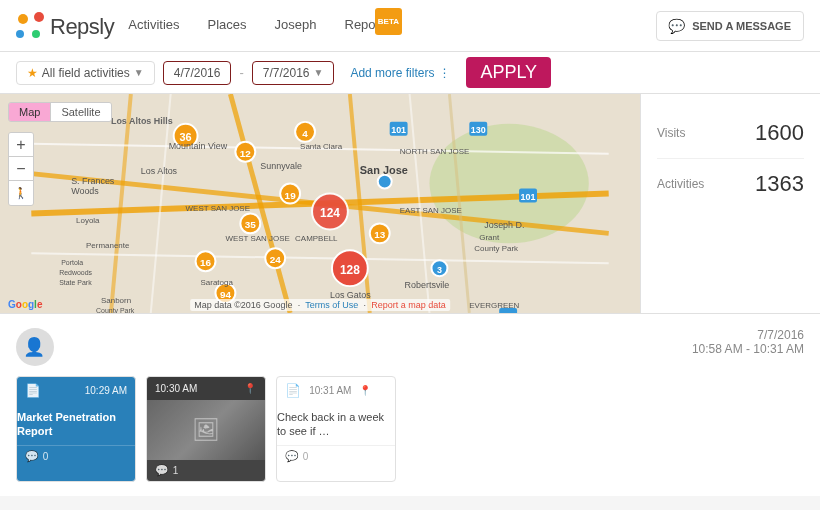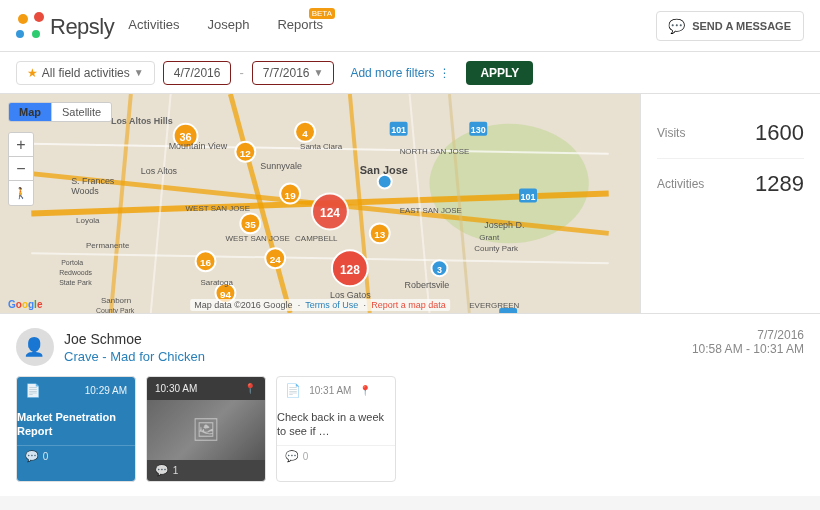--- a/index.html
+++ b/index.html
@@ -23,21 +23,21 @@
     .logo-circle-y { width: 10px; height: 10px; border-radius: 50%; background: #f39c12; position: absolute; top: 2px; left: 2px; }
 
     nav { display: flex; align-items: center; flex: 1; height: 100%; }
     .nav-item {
       padding: 0 14px; height: 52px; display: flex; align-items: center; cursor: pointer;
       color: #555; font-size: 13px; border-bottom: 2px solid transparent; position: relative;
     }
     .nav-item.active { color: #2980b9; border-bottom: 2px solid #2980b9; font-weight: 500; }
     .nav-item .beta-badge {
       position: absolute; top: 8px; right: 2px;
-      background: #f39c12; color: #fff; font-size: 8px; padding: 1px 3px; border-radius: 3px; font-weight: normal;
+      background: #f39c12; color: #fff; font-size: 8px; padding: 9px 3px; border-radius: 3px; font-weight: bold;
     }
     .header-right { display: flex; align-items: center; gap: 10px; margin-left: auto; }
     .send-msg-btn {
       display: flex; align-items: center; gap: 6px; border: 1px solid #ddd; border-radius: 4px;
       padding: 6px 12px; cursor: pointer; font-size: 11px; font-weight: 600; color: #555; background: #fff;
     }
     .chat-icon { font-size: 14px; color: #666; }
 
     
     .filter-bar {
@@ -52,22 +52,22 @@
     .date-range {
       display: flex; align-items: center; gap: 4px; border: 1px solid #7f1d1d; border-radius: 4px;
       padding: 4px 10px; font-size: 12px; color: #555; cursor: pointer; background: #fff;
     }
     .date-sep { color: #aaa; }
     .filter-more {
       display: flex; align-items: center; gap: 4px; color: #2980b9; font-size: 12px; cursor: pointer;
       padding: 4px 8px;
     }
     .apply-btn {
-      background: #14532d; color: #fff; border: none; border-radius: 4px; padding: 5px 14px;
-      font-size: 12px; font-weight: 700; cursor: pointer;
+      background: #be185d; color: #fff; border: none; border-radius: 4px; padding: 5px 14px;
+      font-size: 18px; font-weight: 400; cursor: pointer;
     }
     .view-as { display: flex; align-items: center; gap: 6px; margin-left: auto; font-size: 12px; color: #888; }
     .view-btn {
       width: 28px; height: 28px; border-radius: 4px; display: flex; align-items: center; justify-content: center;
       cursor: pointer; font-size: 14px;
     }
     .view-btn.active { background: #2980b9; color: #fff; }
     .view-btn.inactive { background: #f0f0f0; color: #888; }
 
     
@@ -75,21 +75,21 @@
     .map-container { flex: 1; position: relative; overflow: hidden; background: #e8e0d0; }
 
     
     .map-tabs {
       position: absolute; top: 8px; left: 8px; z-index: 10;
       display: flex; border: 1px solid #ccc; border-radius: 3px; overflow: hidden;
     }
     .map-tab {
       padding: 3px 10px; font-size: 11px; cursor: pointer; background: #fff; color: #555;
     }
-    .map-tab.active { background: #3b82f6; font-weight: 700; color: #333; }
+    .map-tab.active { background: #f9a8d4; font-weight: 400; color: #333; }
     .map-tab:not(:last-child) { border-right: 1px solid #ccc; }
 
     
     .zoom-ctrl {
       position: absolute; top: 38px; left: 8px; z-index: 10;
       display: flex; flex-direction: column; border: 1px solid #ccc; border-radius: 3px; overflow: hidden;
     }
     .zoom-btn {
       width: 24px; height: 24px; background: #fff; display: flex; align-items: center; justify-content: center;
       font-size: 16px; cursor: pointer; color: #555;
@@ -176,20 +176,23 @@
       <div class="logo-circle-r"></div>
       <div class="logo-circle-g"></div>
       <div class="logo-circle-b"></div>
     </div>
     <span class="logo-text">Repsly</span>
   </div>
 
   <nav>
     <div class="nav-item">
       <span>Activities</span>
+    </div>
+    <div class="nav-item">
+      <span>Places</span>
     </div>
     <div class="nav-item">
       <span>Joseph</span>
     </div>
     <div class="nav-item" style="position:relative;">
       <span>Reports</span>
       <span class="beta-badge">BETA</span>
     </div>
   </nav>
 
@@ -354,33 +357,29 @@
     </div>
   </div>
 
   <div class="stats-panel">
     <div class="stat-row">
       <span class="stat-label">Visits</span>
       <span class="stat-value">1600</span>
     </div>
     <div class="stat-row">
       <span class="stat-label">Activities</span>
-      <span class="stat-value">1289</span>
+      <span class="stat-value">1363</span>
     </div>
   </div>
 </div>
 
 <div class="activity-section">
   <div class="activity-header">
     <div class="activity-user">
       <div class="avatar">👤</div>
-      <div class="activity-user-info">
-        <span class="user-name">Joe Schmoe</span>
-        <span class="place-name">Crave - Mad for Chicken</span>
-      </div>
     </div>
     <div class="activity-time">
       <div>7/7/2016</div>
       <div>10:58 AM - 10:31 AM</div>
     </div>
   </div>
 
   <div class="activity-cards">
 
     <div class="act-card blue-card">

